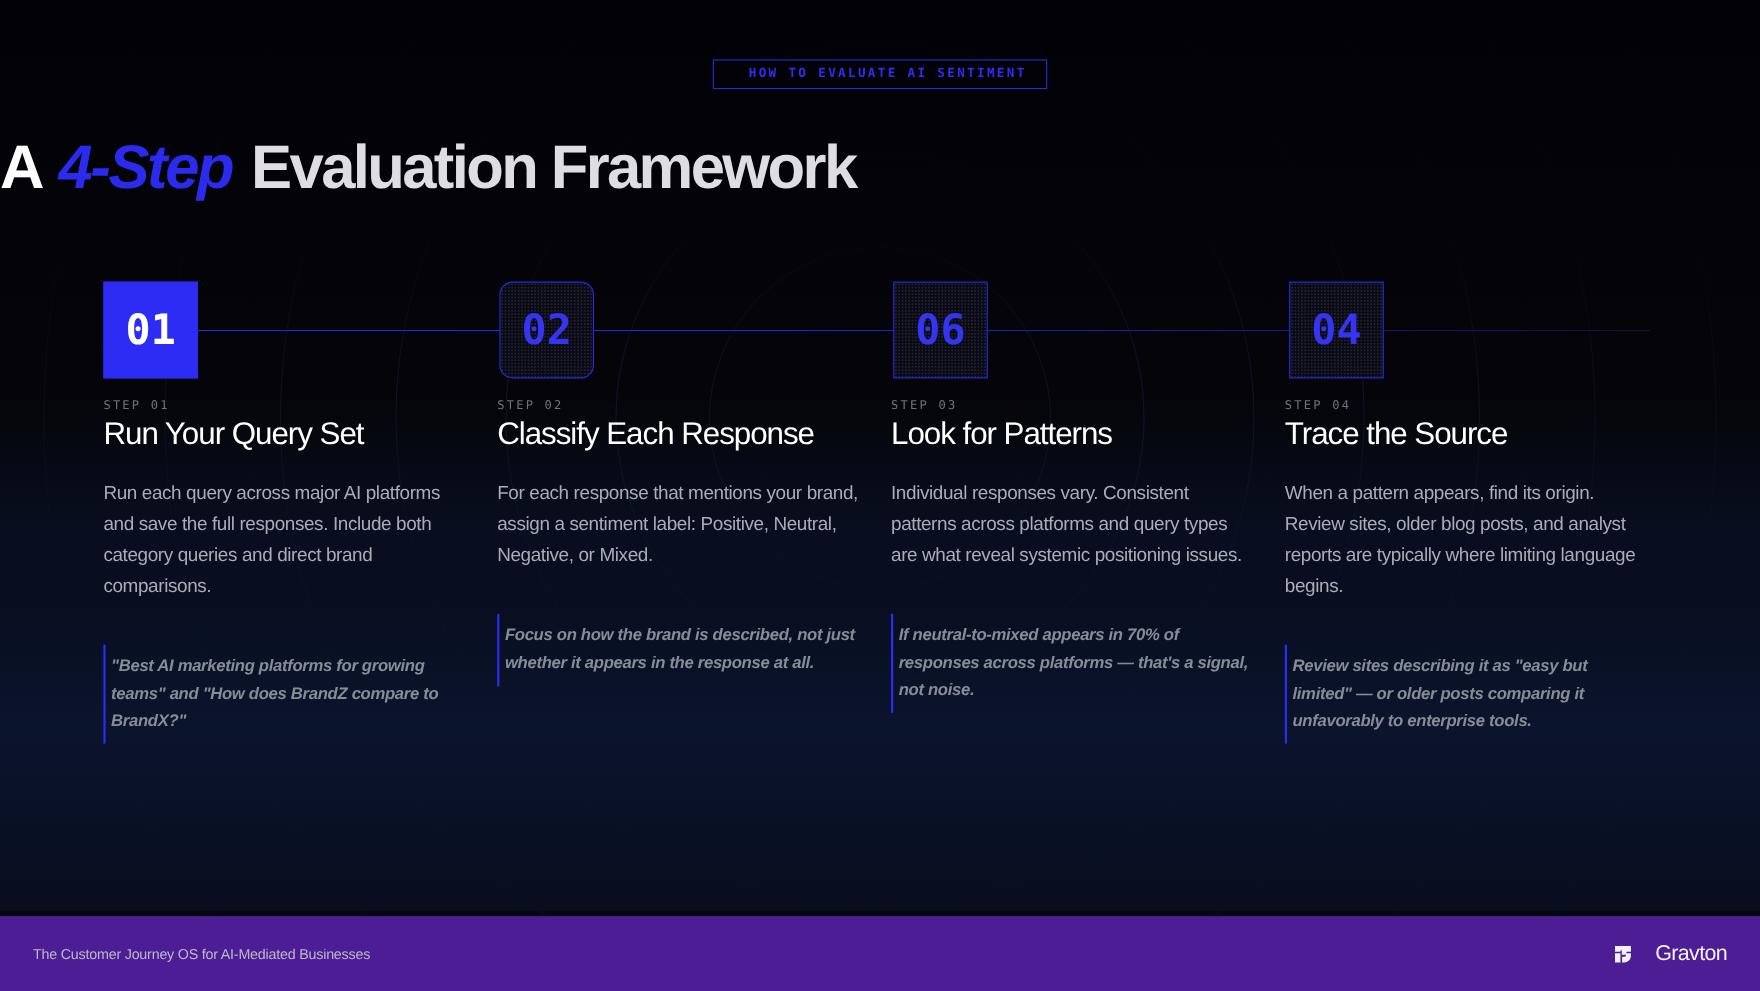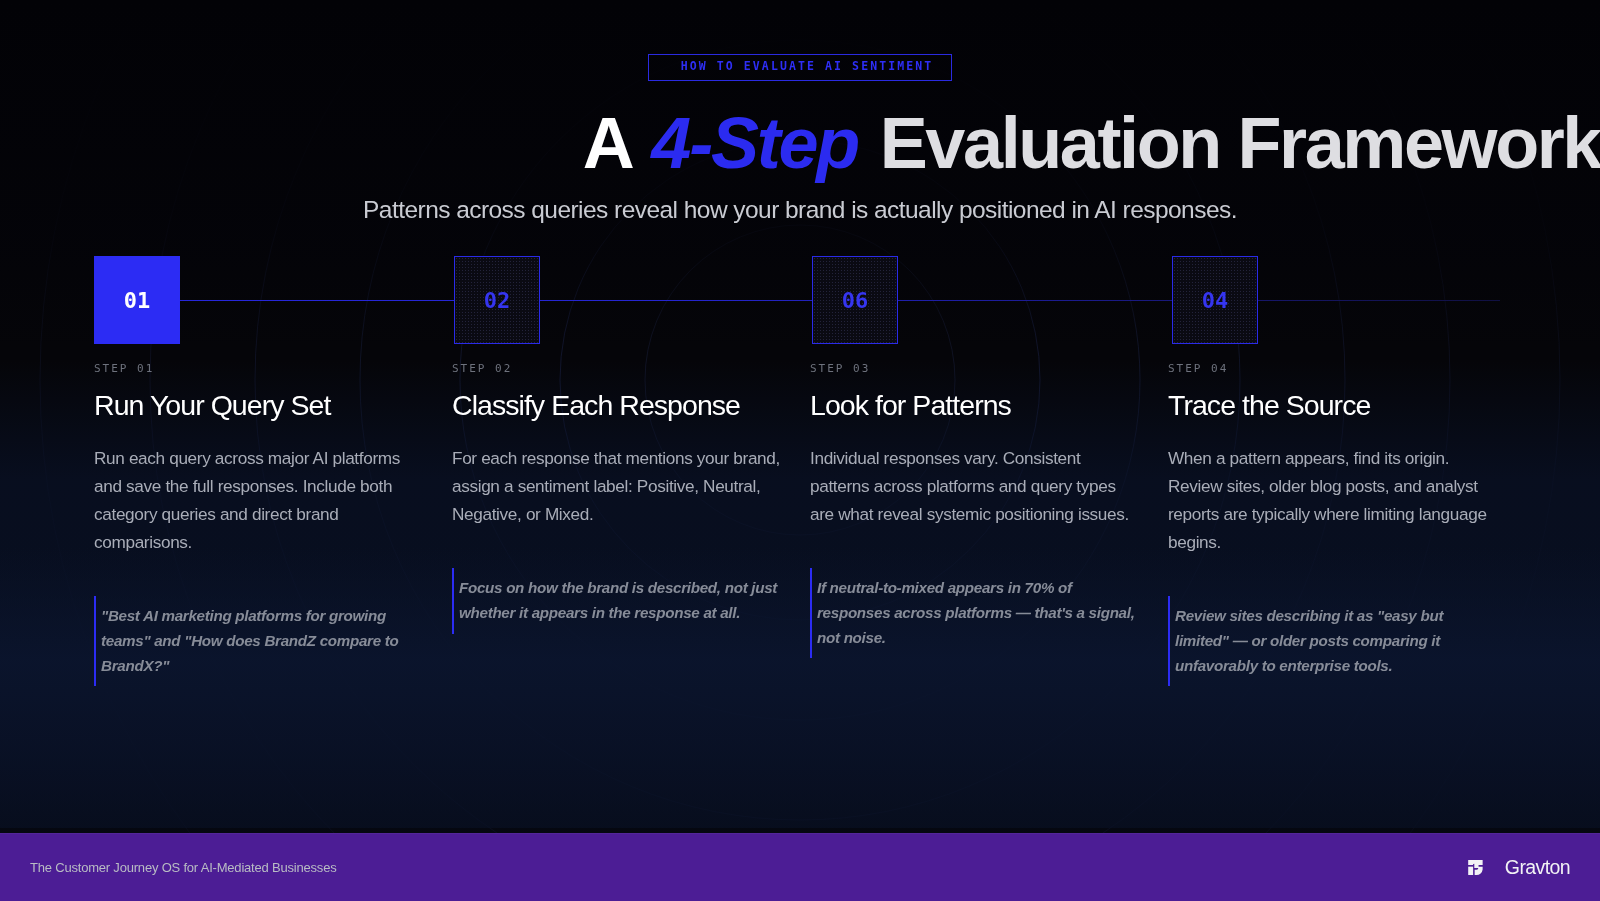--- a/index.html
+++ b/index.html
@@ -45,23 +45,23 @@
     font-family:"DejaVu Sans Mono","Liberation Mono",monospace;
     font-size:11.5px;
     font-weight:700;
     letter-spacing:2.1px;
     padding:6px 18px 7px 32px;
     line-height:1;
     white-space:nowrap;
   }
 
   .headline {
-    margin-top:26px;
-    text-align:right;
-    font-size:72px;
+    margin-top:43px;
+    text-align:left;
+    font-size:56px;
     line-height:1.0;
     font-weight:700;
     letter-spacing:-2.4px;
     color:#e9e9ec;
     white-space:nowrap;
   }
   .headline .h-a { color:#ffffff; }
   .headline .h-accent {
     color:#2B2BF0;
     font-style:italic;
@@ -87,40 +87,40 @@
   .tl-line {
     position:absolute; top:44px; left:137px; right:100px; height:1px;
     background:linear-gradient(90deg,
         #2727DC 0%, #2525CF 40%, #1d1d9e 62%, #17176f 80%, #101042 100%);
   }
   .tl-boxes { position:absolute; inset:0; }
   .tl-box {
     position:absolute; top:0; width:86px; height:88px;
     display:flex; align-items:center; justify-content:center;
     font-family:"DejaVu Sans Mono","Liberation Mono",monospace;
-    font-size:22px; font-weight:700; letter-spacing:0px;
+    font-size:38px; font-weight:700; letter-spacing:0px;
   }
   .tl-box.filled { background:#2C2CF4; color:#ffffff; border:1px solid #2C2CF4; }
   .tl-box.outlined {
     border:1.6px solid #2A2AE8; color:#3535F0;
     background-color:#0a0a12;
     background-image:radial-gradient(#23233a 0.85px, transparent 0.9px);
     background-size:3px 3px;
   }
-  .tl-b1 { left:94px; } .tl-b2 { left:454px; } .tl-b3 { left:812px; } .tl-b4 { left:1172px; }
+  .tl-b1 { left:94px; } .tl-b2 { left:454px;border-radius:12px; } .tl-b3 { left:812px; } .tl-b4 { left:1172px; }
 
   
   #steps {
     position:absolute; left:94px; top:362px; width:1412px;
     display:grid; grid-template-columns:repeat(4, 331px); column-gap:27px;
   }
   .step-label {
     font-family:"DejaVu Sans Mono","Liberation Mono",monospace;
     font-size:11px; font-weight:400; letter-spacing:2.0px;
-    color:#6e727d; margin-bottom:13px;
+    color:#6e727d; margin-bottom:3px;
   }
   .step-title {
     font-size:28.5px; font-weight:400; letter-spacing:-0.95px;
     color:#ffffff; line-height:1.2; margin-bottom:22px;
   }
   .step-body {
     font-size:17.2px; line-height:1.63; color:#a9adb8;
     letter-spacing:-0.35px; margin-bottom:40px;
   }
   .step-quote {
@@ -170,21 +170,20 @@
   <div class="kicker-wrap">
     <div class="kicker">HOW TO EVALUATE AI SENTIMENT</div>
   </div>
 
   <h1 class="headline">
     <span class="h-a">A</span>
     <span class="h-accent">4-Step</span>
     <span class="h-rest">Evaluation Framework</span>
   </h1>
 
-  <div class="subhead">Patterns across queries reveal how your brand is actually positioned in AI responses.</div>
 </div>
 
 <div id="timeline">
   <div class="tl-line"></div>
   <div class="tl-boxes">
     <div class="tl-box filled tl-b1">01</div>
     <div class="tl-box outlined tl-b2">02</div>
     <div class="tl-box outlined tl-b3">06</div>
     <div class="tl-box outlined tl-b4">04</div>
   </div>

